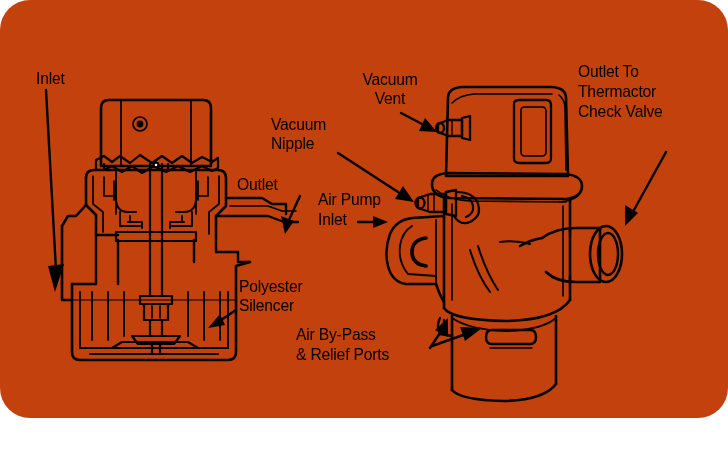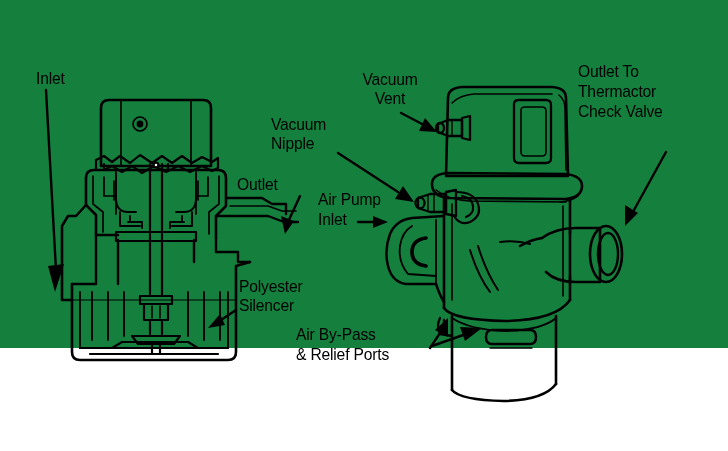--- a/index.html
+++ b/index.html
@@ -9,22 +9,23 @@
   }
   body {
     width: 728px;
     height: 451px;
     overflow: hidden;
     font-family: "Liberation Sans", sans-serif;
   }
   #figure {
     position: relative;
     width: 728px;
-    height: 348px;
-    background: #15803d;
+    height: 418px;
+    background: #c2410c;
+    border-radius: 30px;
   }
   #figure svg {
     position: absolute;
     top: 0;
     left: 0;
     display: block;
   }
   .lbl {
     position: absolute;
     font-family: "Liberation Sans", sans-serif;

